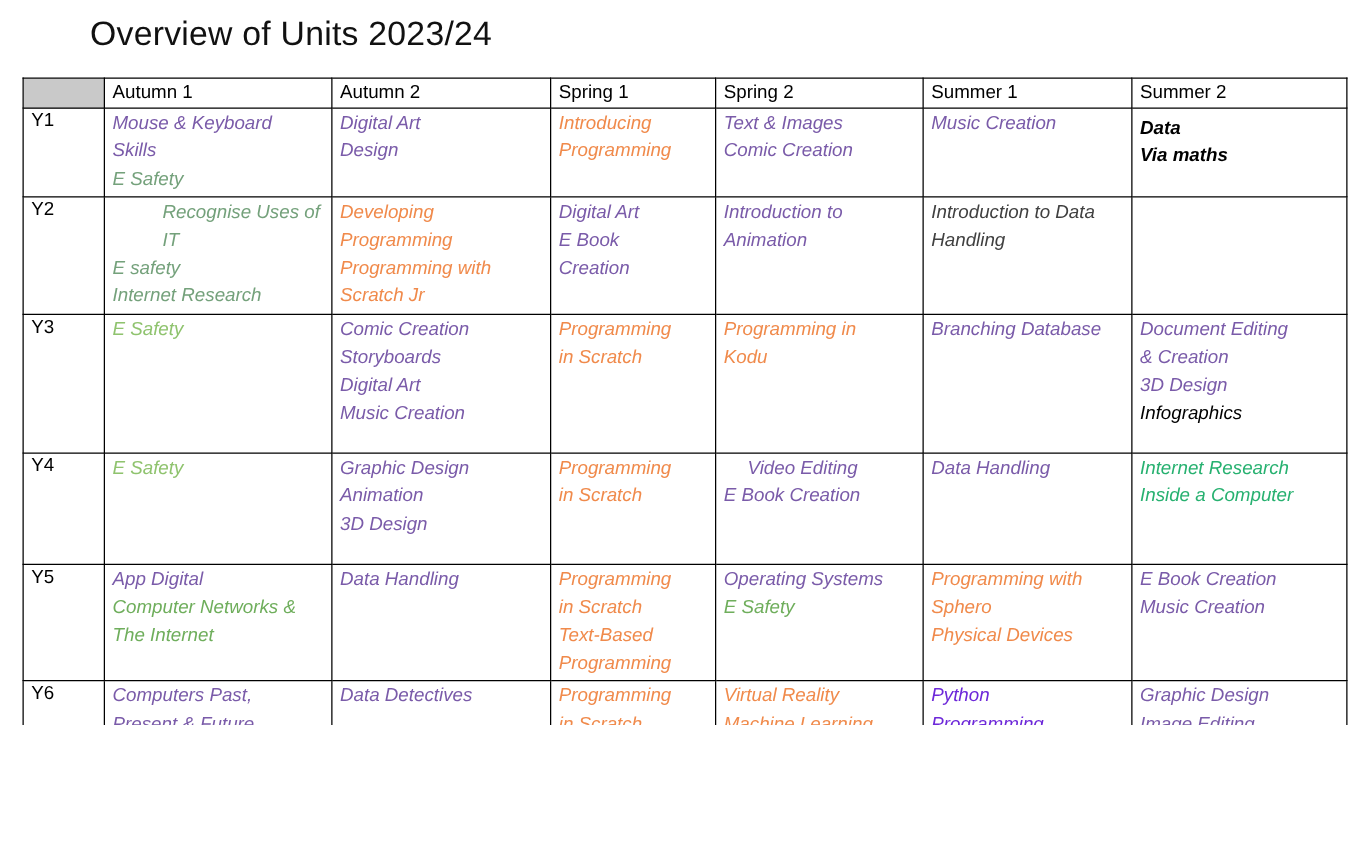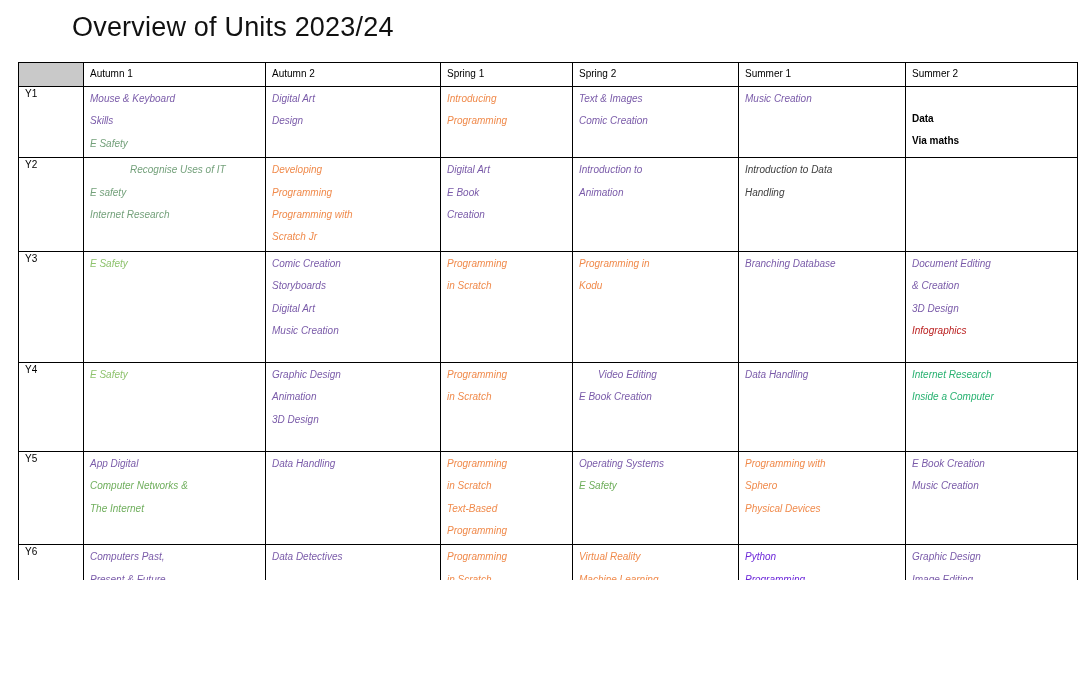--- a/index.html
+++ b/index.html
@@ -24,21 +24,21 @@
     left:18px;top:62px;
     width:1059px;
     border-collapse:collapse;
     table-layout:fixed;
   }
   table.units th, table.units td{
     border:1px solid #000;
     vertical-align:top;
     text-align:left;
     padding:1px 6px 2px 6px;
-    font-size:10px;
+    font-size:15px;
     font-weight:400;
   }
   table.units thead th{
     height:20px;
     background:#ffffff;
     color:#000;
     font-style:normal;
     line-height:20px;
   }
   table.units thead th.corner{
@@ -48,21 +48,21 @@
     font-style:normal;
     color:#000;
   }
   .unit{
     white-space:pre-line;
     font-style:italic;
     line-height:22.4px;
   }
   .unit.plain{font-style:normal;}
   .unit.bold{font-weight:700;}
-  .unit.offset{margin-top:20px;}
+  .unit.offset{margin-top:4px;font-style:italic;}
 </style>
 </head>
 <body>
 
 <div class="page">
   <div class="title">Overview of Units 2023/24</div>
   <table class="units">
     <colgroup>
       <col style="width:65px">
       <col style="width:182px">
@@ -158,21 +158,21 @@
             <div class="unit" style="color: rgb(240, 138, 75);">Programming in
 Kodu</div>
           </td>
           <td>
             <div class="unit" style="color: rgb(122, 91, 169);">Branching Database</div>
           </td>
           <td>
             <div class="unit" style="color: rgb(122, 91, 169);">Document Editing
 &amp; Creation</div>
             <div class="unit" style="color: rgb(122, 91, 169);">3D Design</div>
-            <div class="unit" style="color: #b91c1c;">Infographics</div>
+            <div class="unit" style="color: #000000;">Infographics</div>
           </td>
         </tr>
         <tr style="height: 89px;">
           <td class="rowlabel">Y4</td>
           <td>
             <div class="unit" style="color: rgb(143, 195, 110);">E Safety</div>
           </td>
           <td>
             <div class="unit" style="color: rgb(122, 91, 169);">Graphic Design</div>
             <div class="unit" style="color: rgb(122, 91, 169);">Animation</div>

